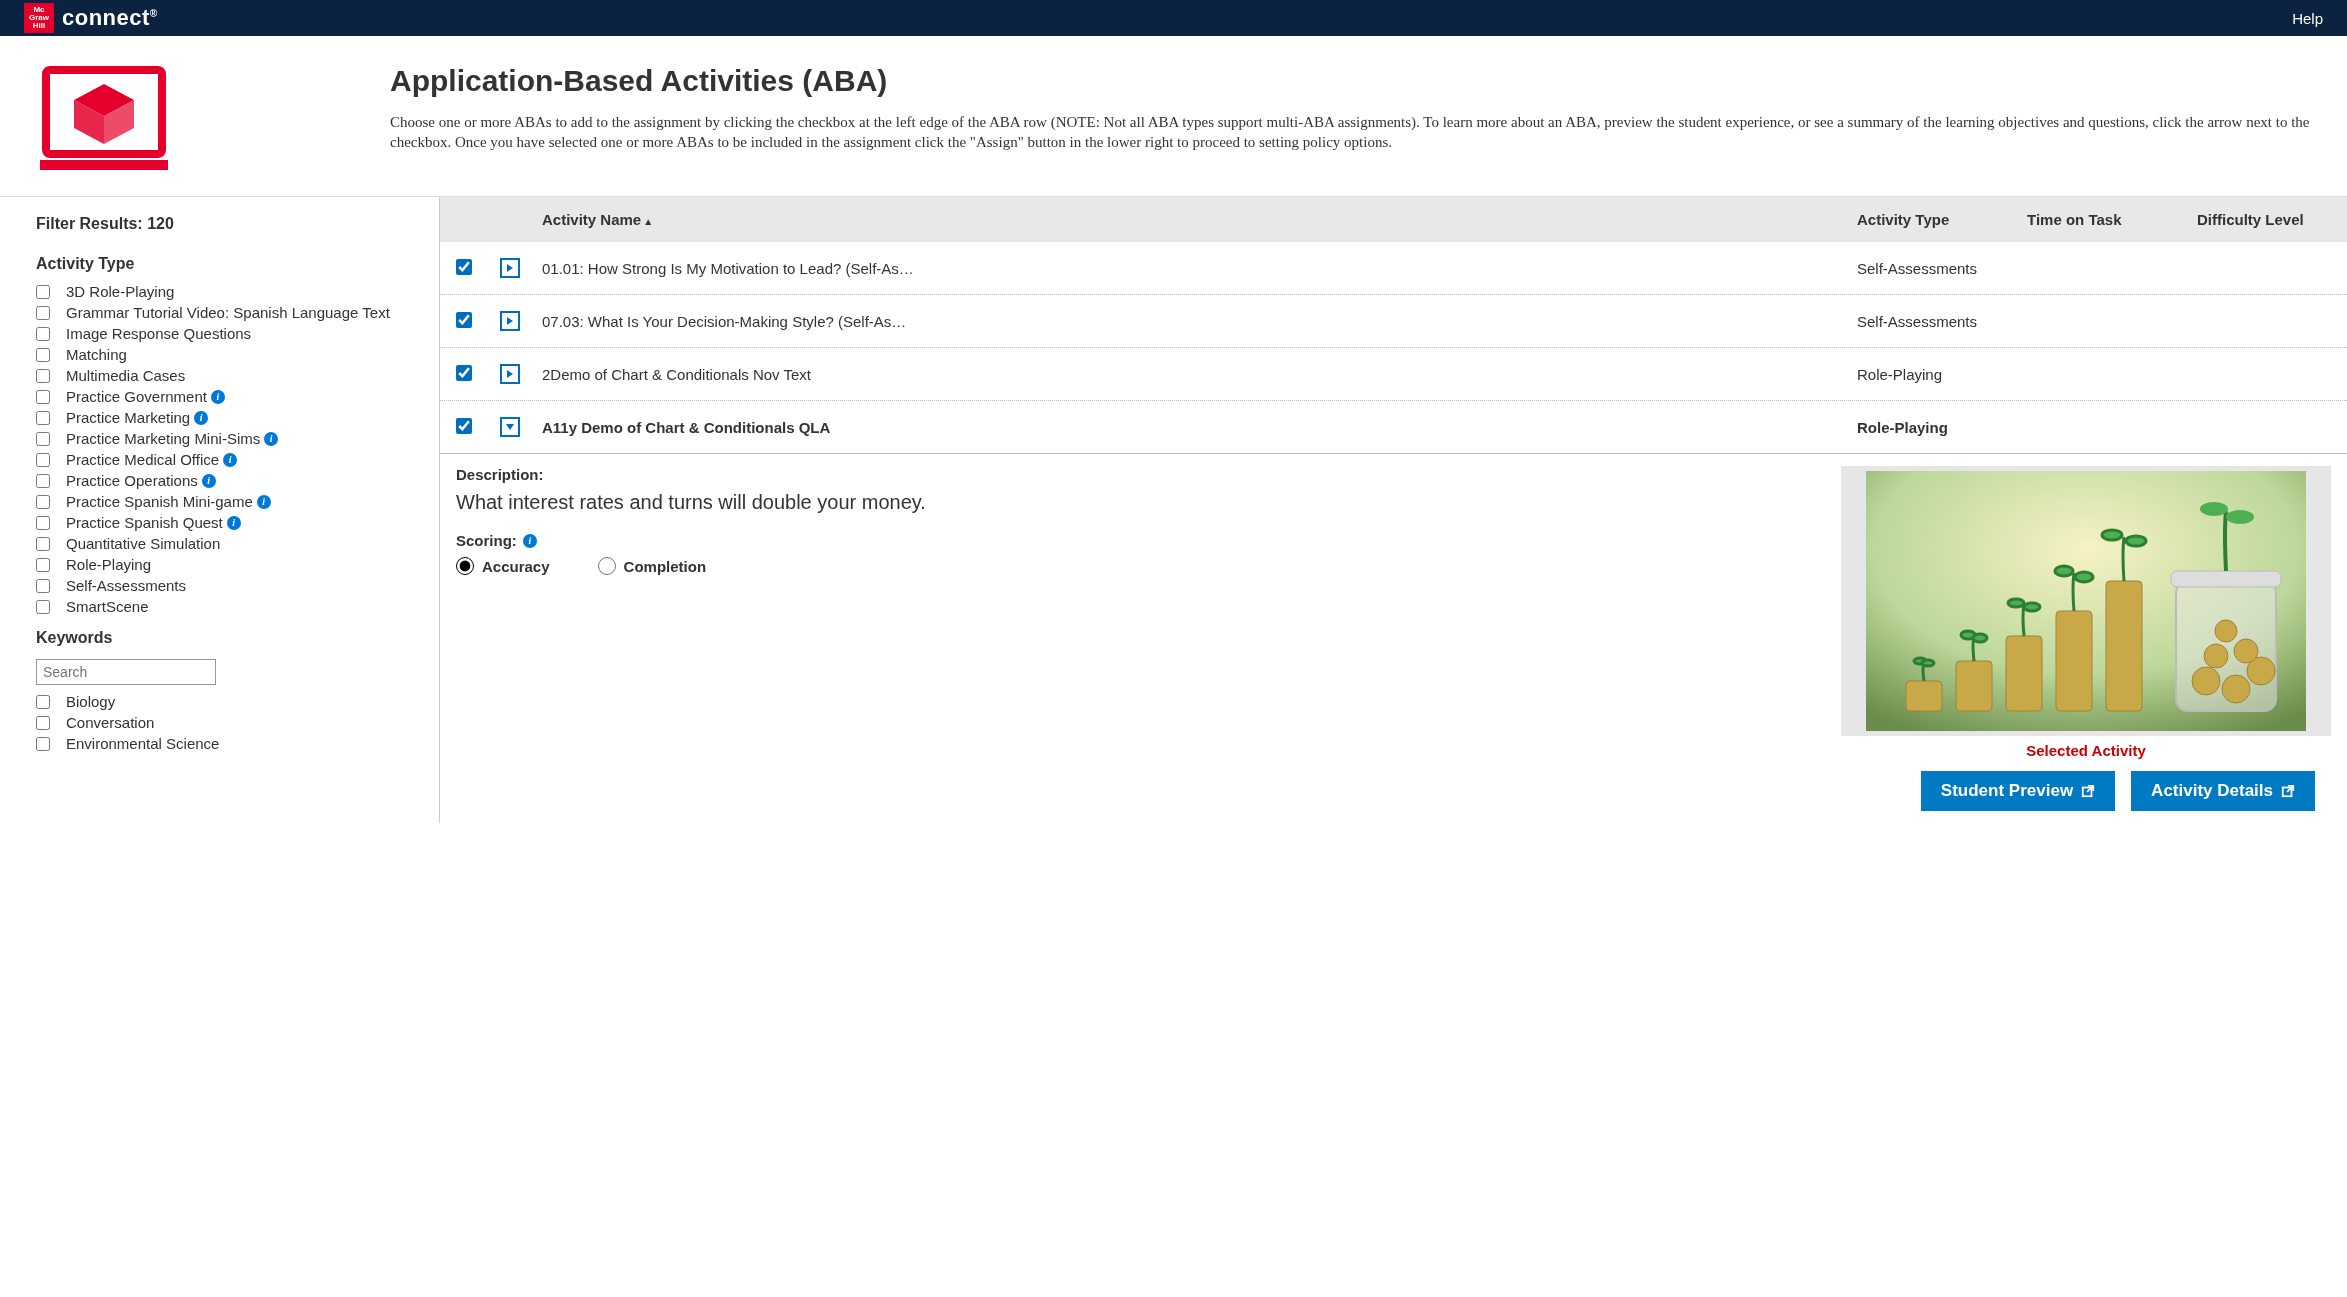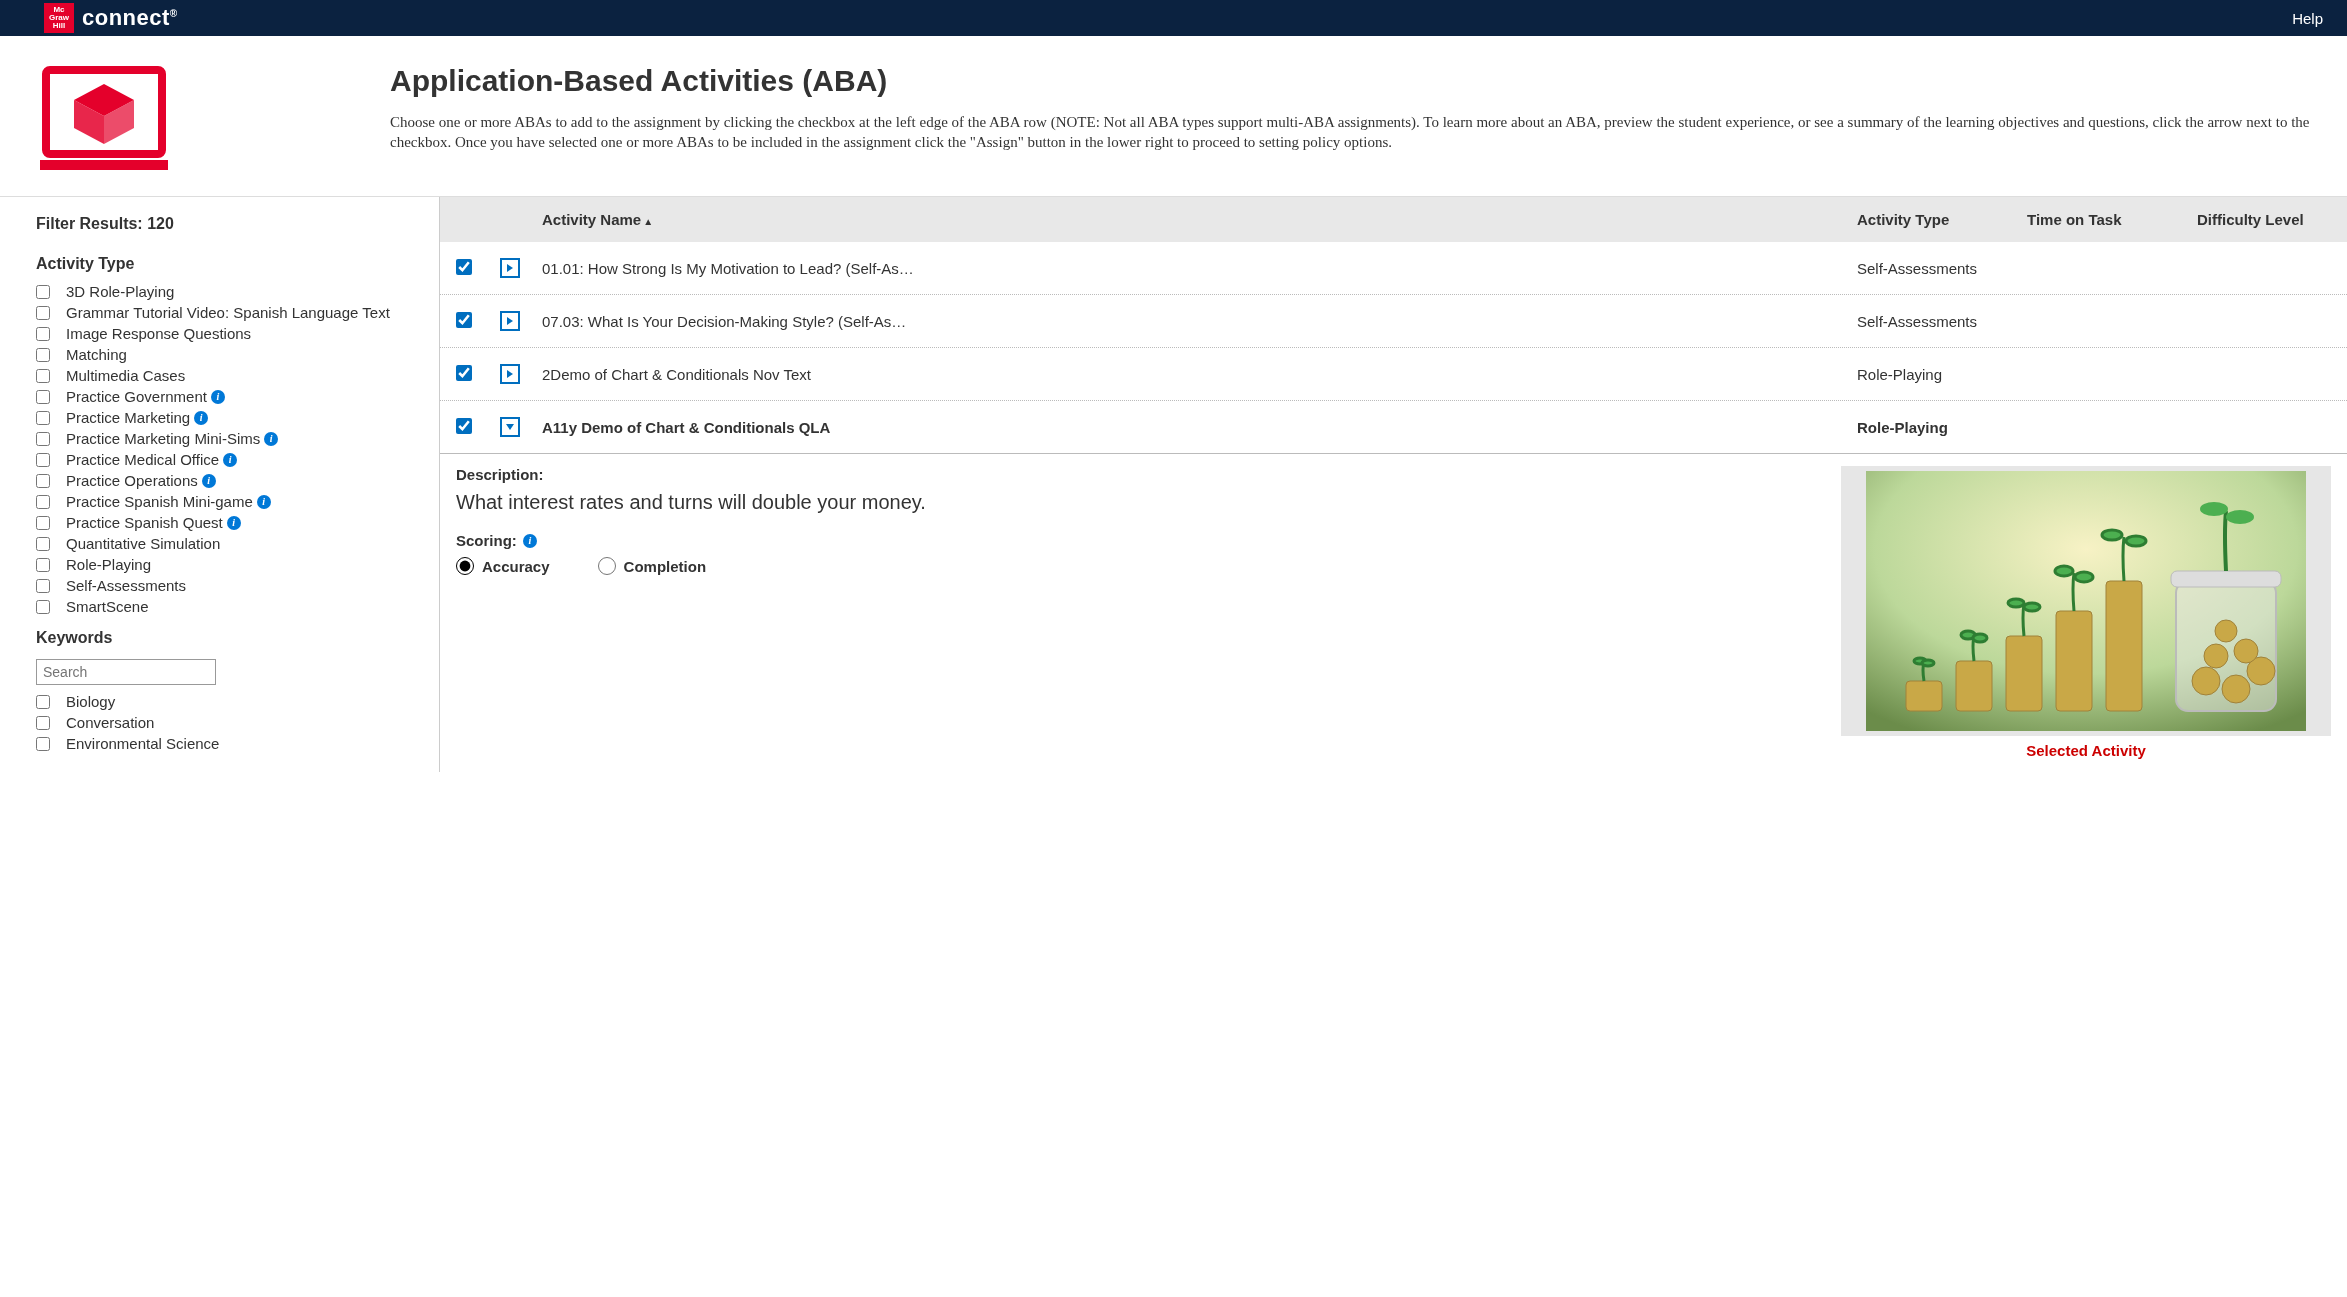--- a/index.html
+++ b/index.html
@@ -1,19 +1,19 @@
 <!DOCTYPE html>
 <html><head>
 <meta charset="utf-8">
 <style>
 * { box-sizing: border-box; margin: 0; padding: 0; }
 body { font-family: Arial, Helvetica, sans-serif; color: #333; background: #fff; }
 .topbar { background: #0b2240; height: 36px; display: flex; align-items: center; justify-content: space-between; padding: 0 24px; }
 .brand { display: flex; align-items: center; gap: 8px; }
-.mgh-logo { width: 30px; height: 30px; background: #e4002b; color: #fff; font-size: 8px; font-weight: bold; display: flex; align-items: center; justify-content: center; text-align: center; line-height: 1; margin-left: 20px; }
+.mgh-logo { width: 30px; height: 30px; background: #e4002b; color: #fff; font-size: 8px; font-weight: bold; display: flex; align-items: center; justify-content: center; text-align: center; line-height: 1; }
 .connect-text { color: #fff; font-size: 22px; font-weight: 700; letter-spacing: 0.5px; }
 .connect-text sup { font-size: 10px; vertical-align: super; }
 .help-link { color: #fff; font-size: 15px; cursor: pointer; }
 
 .header-row { display: flex; padding: 28px 0 20px 0; border-bottom: 1px solid #ddd; }
 .header-icon-col { width: 390px; display: flex; align-items: flex-start; justify-content: flex-start; padding-left: 40px; }
 .aba-icon-box { width: 128px; height: 112px; position: relative; }
 .aba-icon-box svg { width: 100%; height: 100%; }
 .header-text-col { flex: 1; padding-right: 24px; }
 .page-title { font-size: 30px; font-weight: bold; color: #333; margin-bottom: 14px; }
@@ -362,17 +362,35 @@
                   <circle cx="360" cy="160" r="11"></circle>
               </g>
               <path d="M360 100 q-2 -40 0 -60" stroke="#2e7d32" stroke-width="4" fill="none"></path>
               <ellipse cx="348" cy="38" rx="14" ry="7" fill="#4caf50"></ellipse>
               <ellipse cx="374" cy="46" rx="14" ry="7" fill="#4caf50"></ellipse>
             </g>
           </svg>
         </div>
         <div class="selected-activity-label">Selected Activity</div>
 
+        <div class="action-buttons">
+          <button class="action-btn">
+            <span>Student Preview</span>
+            <svg class="ext-icon" viewBox="0 0 16 16" fill="none" stroke="#fff" stroke-width="2">
+                <rect x="2" y="4" width="10" height="10"></rect>
+                <path d="M8 2 h6 v6"></path>
+                <path d="M14 2 L7 9"></path>
+              </svg>
+          </button>
+          <button class="action-btn">
+            <span>Activity Details</span>
+            <svg class="ext-icon" viewBox="0 0 16 16" fill="none" stroke="#fff" stroke-width="2">
+                <rect x="2" y="4" width="10" height="10"></rect>
+                <path d="M8 2 h6 v6"></path>
+                <path d="M14 2 L7 9"></path>
+              </svg>
+          </button>
+        </div>
       </div>
     </div>
 
   </section>
 </div>
 
 </body></html>

